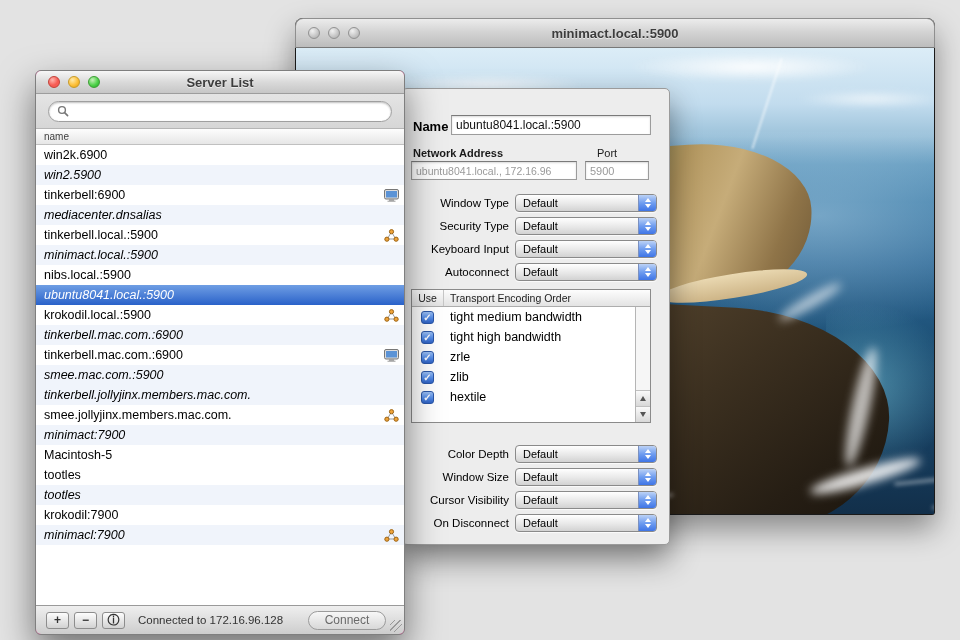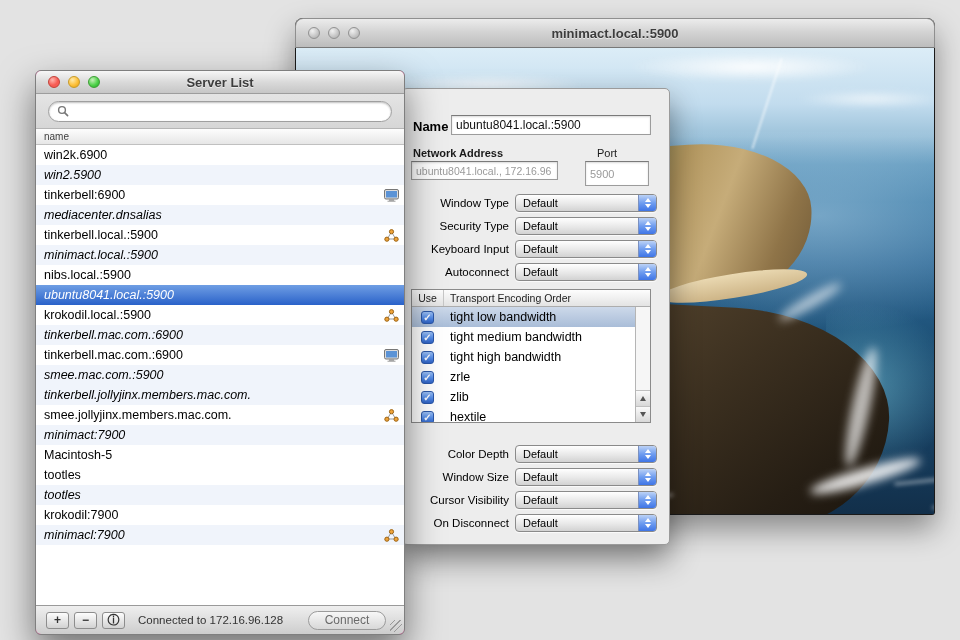--- a/index.html
+++ b/index.html
@@ -76,22 +76,22 @@
   .field{
     position:absolute;border:1px solid #9c9c9c;border-top-color:#7a7a7a;background:#fff;
     box-shadow:inset 0 1px 2px rgba(0,0,0,.15);
     font-size:12px;padding:0 4px;box-sizing:border-box;color:#111;
     font-family:"Liberation Sans", sans-serif;outline:none;
   }
   .name-label{position:absolute;left:10px;top:30px;font-weight:bold;font-size:13px;color:#000;}
   .name-field{left:48px;top:26px;width:200px;height:20px;}
   .na-label{position:absolute;left:10px;top:58px;font-size:11px;font-weight:bold;color:#1a1a1a;}
   .port-label{position:absolute;left:194px;top:58px;font-size:11px;font-weight:normal;color:#1a1a1a;}
-  .na-field{left:8px;top:72px;width:147px;height:19px;font-size:10.5px;color:#9a9a9a;}
-  .port-field{left:182px;top:72px;width:64px;height:25px;font-size:11px;color:#9a9a9a;}
+  .na-field{left:8px;top:72px;width:166px;height:19px;font-size:10.5px;color:#9a9a9a;}
+  .port-field{left:182px;top:72px;width:64px;height:19px;font-size:11px;color:#9a9a9a;}
 
   .popups{position:absolute;left:0;width:100%;}
   #popups-top{top:104px;}
   #popups-bottom{top:355px;}
   .poprow{height:23px;position:relative;}
   .poplabel{position:absolute;left:0;top:4px;width:106px;text-align:right;font-size:11.5px;color:#000;}
   .popctl{
     position:absolute;left:112px;top:1px;width:142px;height:18px;box-sizing:border-box;
     display:flex;border:1px solid #8a8a8a;border-radius:4px;overflow:hidden;
     background:linear-gradient(#ffffff,#e8e8e8 55%,#d2d2d2);
@@ -265,24 +265,20 @@
         </div>
       </div>
     </div>
 
   <div id="enc-table">
     <div class="enc-header">
       <span class="enc-h-use">Use</span>
       <span class="enc-h-order">Transport Encoding Order</span>
     </div>
     <div class="enc-rows">
-        <div class="encrow sel">
-          <span class="cb checked"></span>
-          <span class="enclabel">tight low bandwidth</span>
-        </div>
         <div class="encrow">
           <span class="cb checked"></span>
           <span class="enclabel">tight medium bandwidth</span>
         </div>
         <div class="encrow">
           <span class="cb checked"></span>
           <span class="enclabel">tight high bandwidth</span>
         </div>
         <div class="encrow">
           <span class="cb checked"></span>

